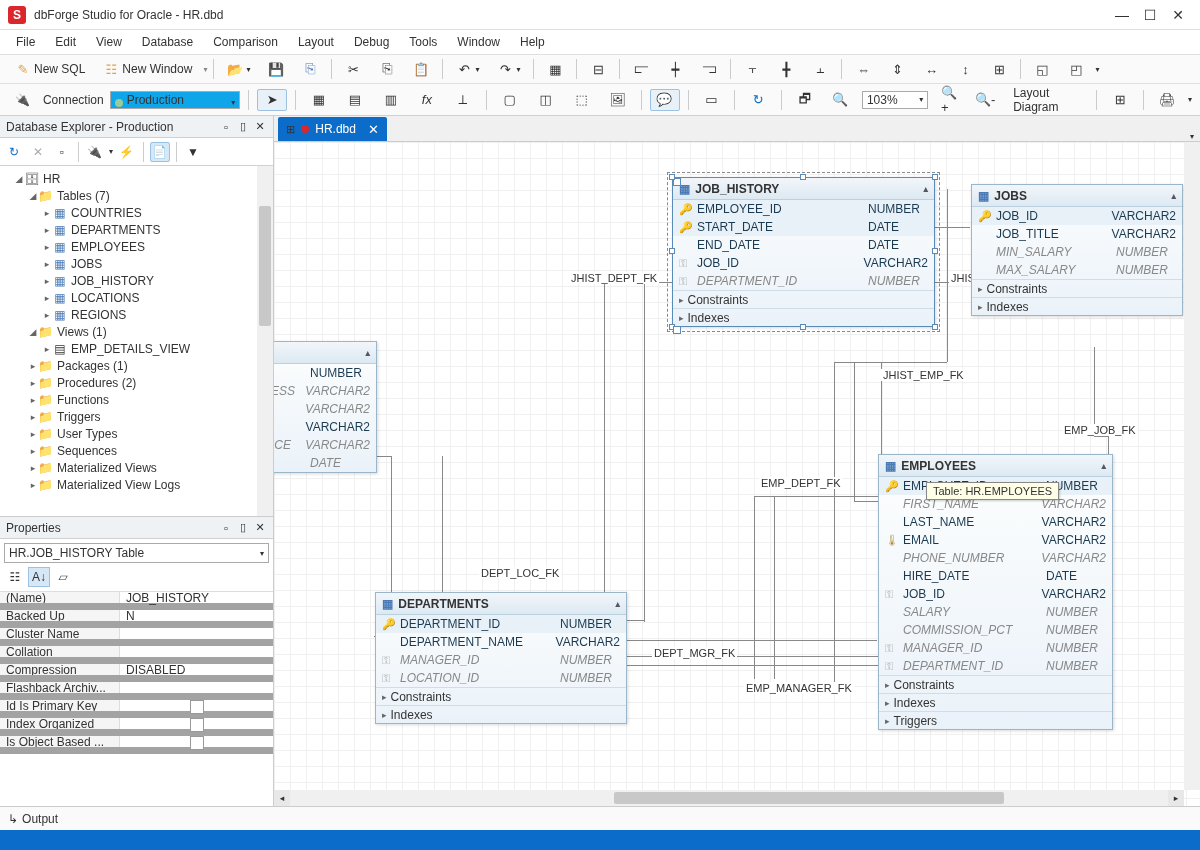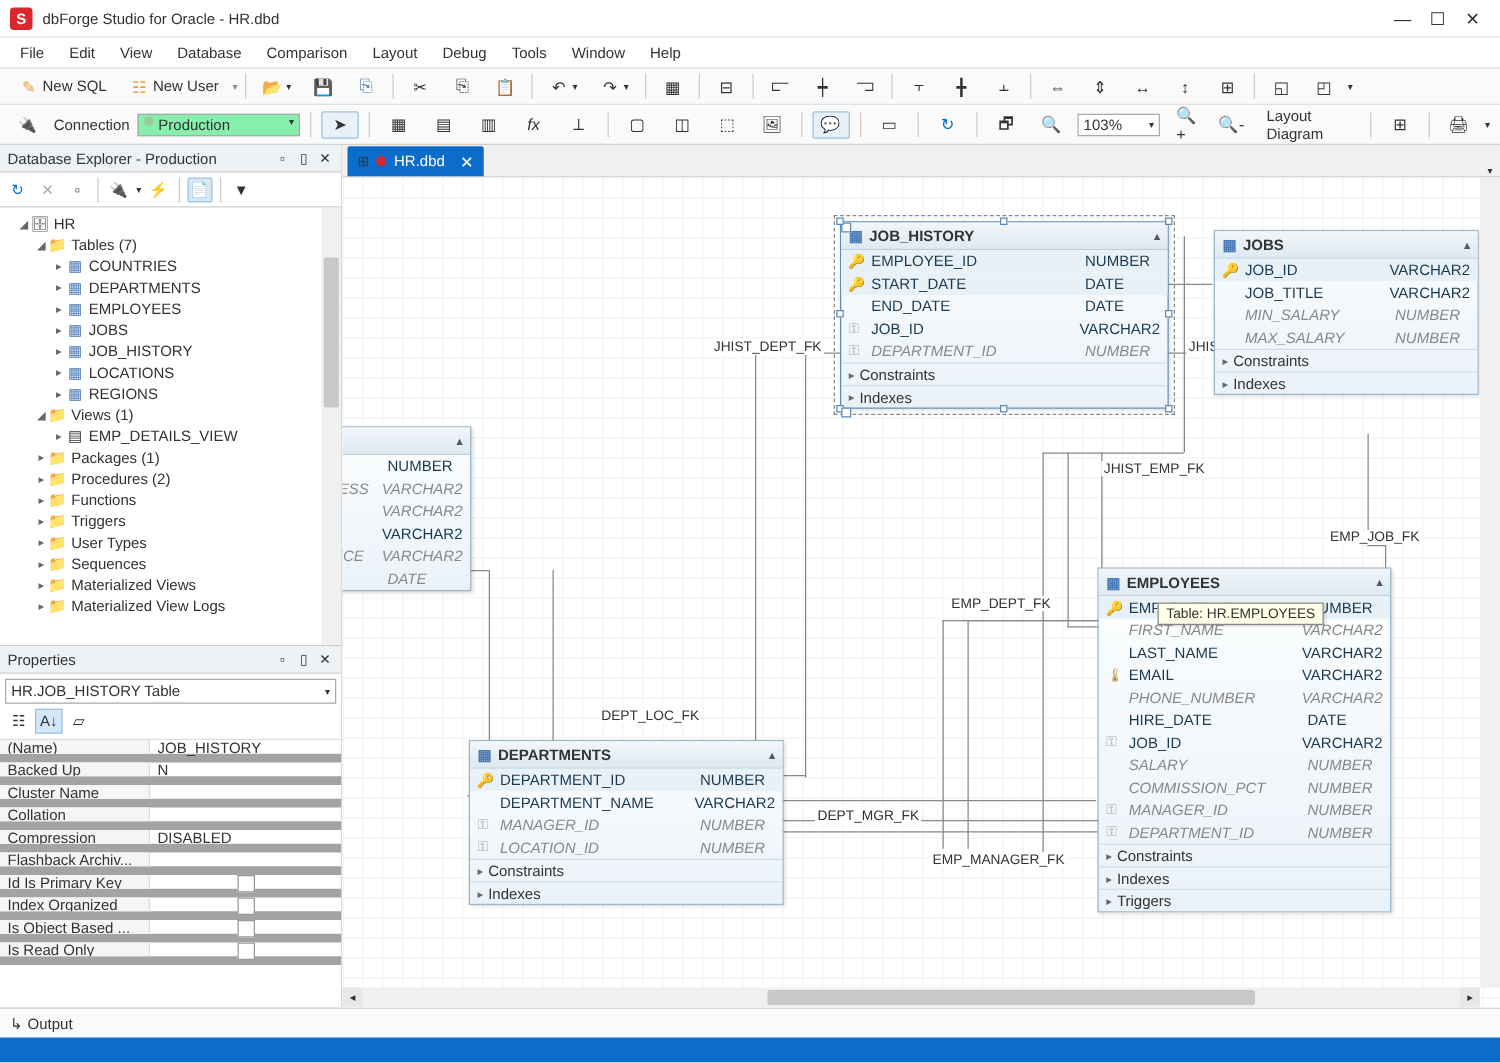--- a/index.html
+++ b/index.html
@@ -70,21 +70,21 @@
 .ent.sel{border:1px solid #5a8ab8;outline:1px dashed #888;outline-offset:4px}
 .ent.sel::before,.ent.sel::after{content:"";position:absolute;width:6px;height:6px;background:#fff;border:1px solid #5a8ab8}
 .handle{position:absolute;width:6px;height:6px;background:#fff;border:1px solid #5a8ab8}
 .fklbl{position:absolute;font-size:11px;color:#333;background:#fff;padding:0 2px}
 .line{position:absolute;background:#888}
 .lineH{height:1px}
 .lineV{width:1px}
 .tooltip{position:absolute;background:#ffffe8;border:1px solid #888;padding:2px 6px;font-size:11px;box-shadow:1px 1px 2px rgba(0,0,0,0.2);z-index:100}
 .output{height:24px;border-top:1px solid #ccc;background:#fafafa;display:flex;align-items:center;padding:0 8px;gap:4px}
 .statusbar{height:20px;background:#0b6dc9}
-.conn-combo{border:1px solid #aaa;padding:1px 4px;width:160px;background:#86efac;display:flex;align-items:flex-start;gap:4px}
+.conn-combo{border:1px solid #aaa;padding:1px 4px;width:160px;background:#0ea5e9;display:flex;align-items:flex-end;gap:4px}
 .conn-combo .dot{width:8px;height:8px;border-radius:50%;background:#9c9}
 </style>
 </head>
 <body>
 
 <div class="titlebar">
   <div class="logo">S</div>
   <div class="title">dbForge Studio for Oracle - HR.dbd</div>
   <div class="winbtn">—</div>
   <div class="winbtn">☐</div>
@@ -104,21 +104,21 @@
   <div class="mi">Help</div>
 </div>
 
 <div class="toolbar">
   <div class="tbtn">
       <span class="tbicon" style="color:#e8a23d">✎</span>
       <span>New SQL</span>
     </div>
   <div class="tbtn">
       <span class="tbicon" style="color:#e8a23d">☷</span>
-      <span>New User</span>
+      <span>New Window</span>
     </div>
   <span style="font-size:8px;color:#888">▾</span>
   <div class="tbsep"></div>
   <div class="tbtn">
       <span class="tbicon" style="color:#e8a23d">📂</span>
       <span style="font-size:8px">▾</span>
     </div>
   <div class="tbtn">
       <span class="tbicon" style="color:#4a7ab5">💾</span>
     </div>
@@ -455,26 +455,20 @@
             </div>
           </div>
           <div class="proprow">
             <div class="pk">Index Organized</div>
             <div class="pv">
               <div class="chk"></div>
             </div>
           </div>
           <div class="proprow">
             <div class="pk">Is Object Based ...</div>
-            <div class="pv">
-              <div class="chk"></div>
-            </div>
-          </div>
-          <div class="proprow">
-            <div class="pk">Is Read Only</div>
             <div class="pv">
               <div class="chk"></div>
             </div>
           </div>
         </div>
     </div>
   </div>
 
   <div class="center">
     <div class="tabstrip">

